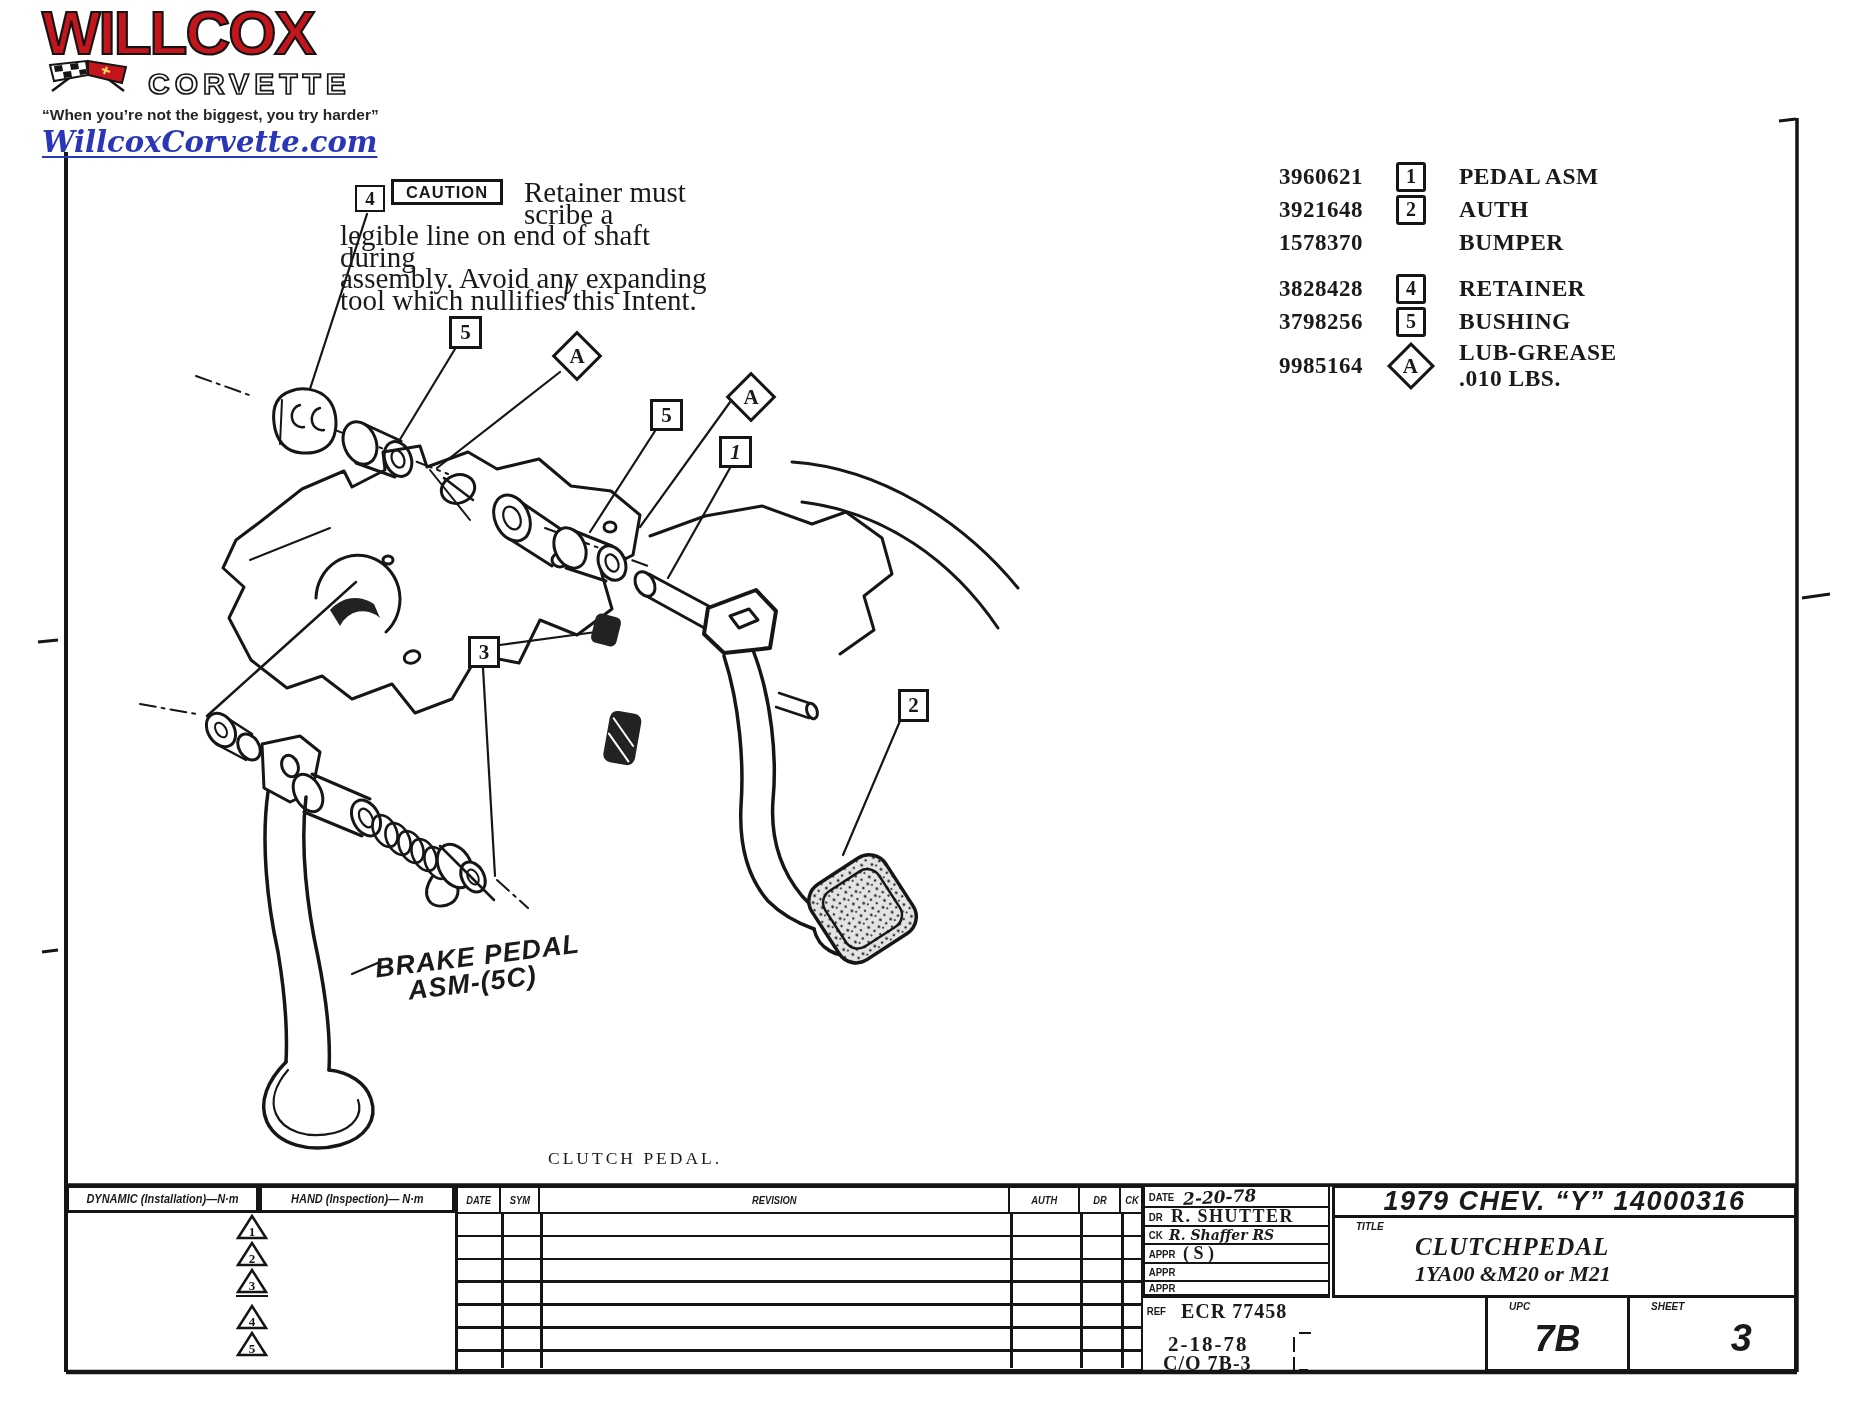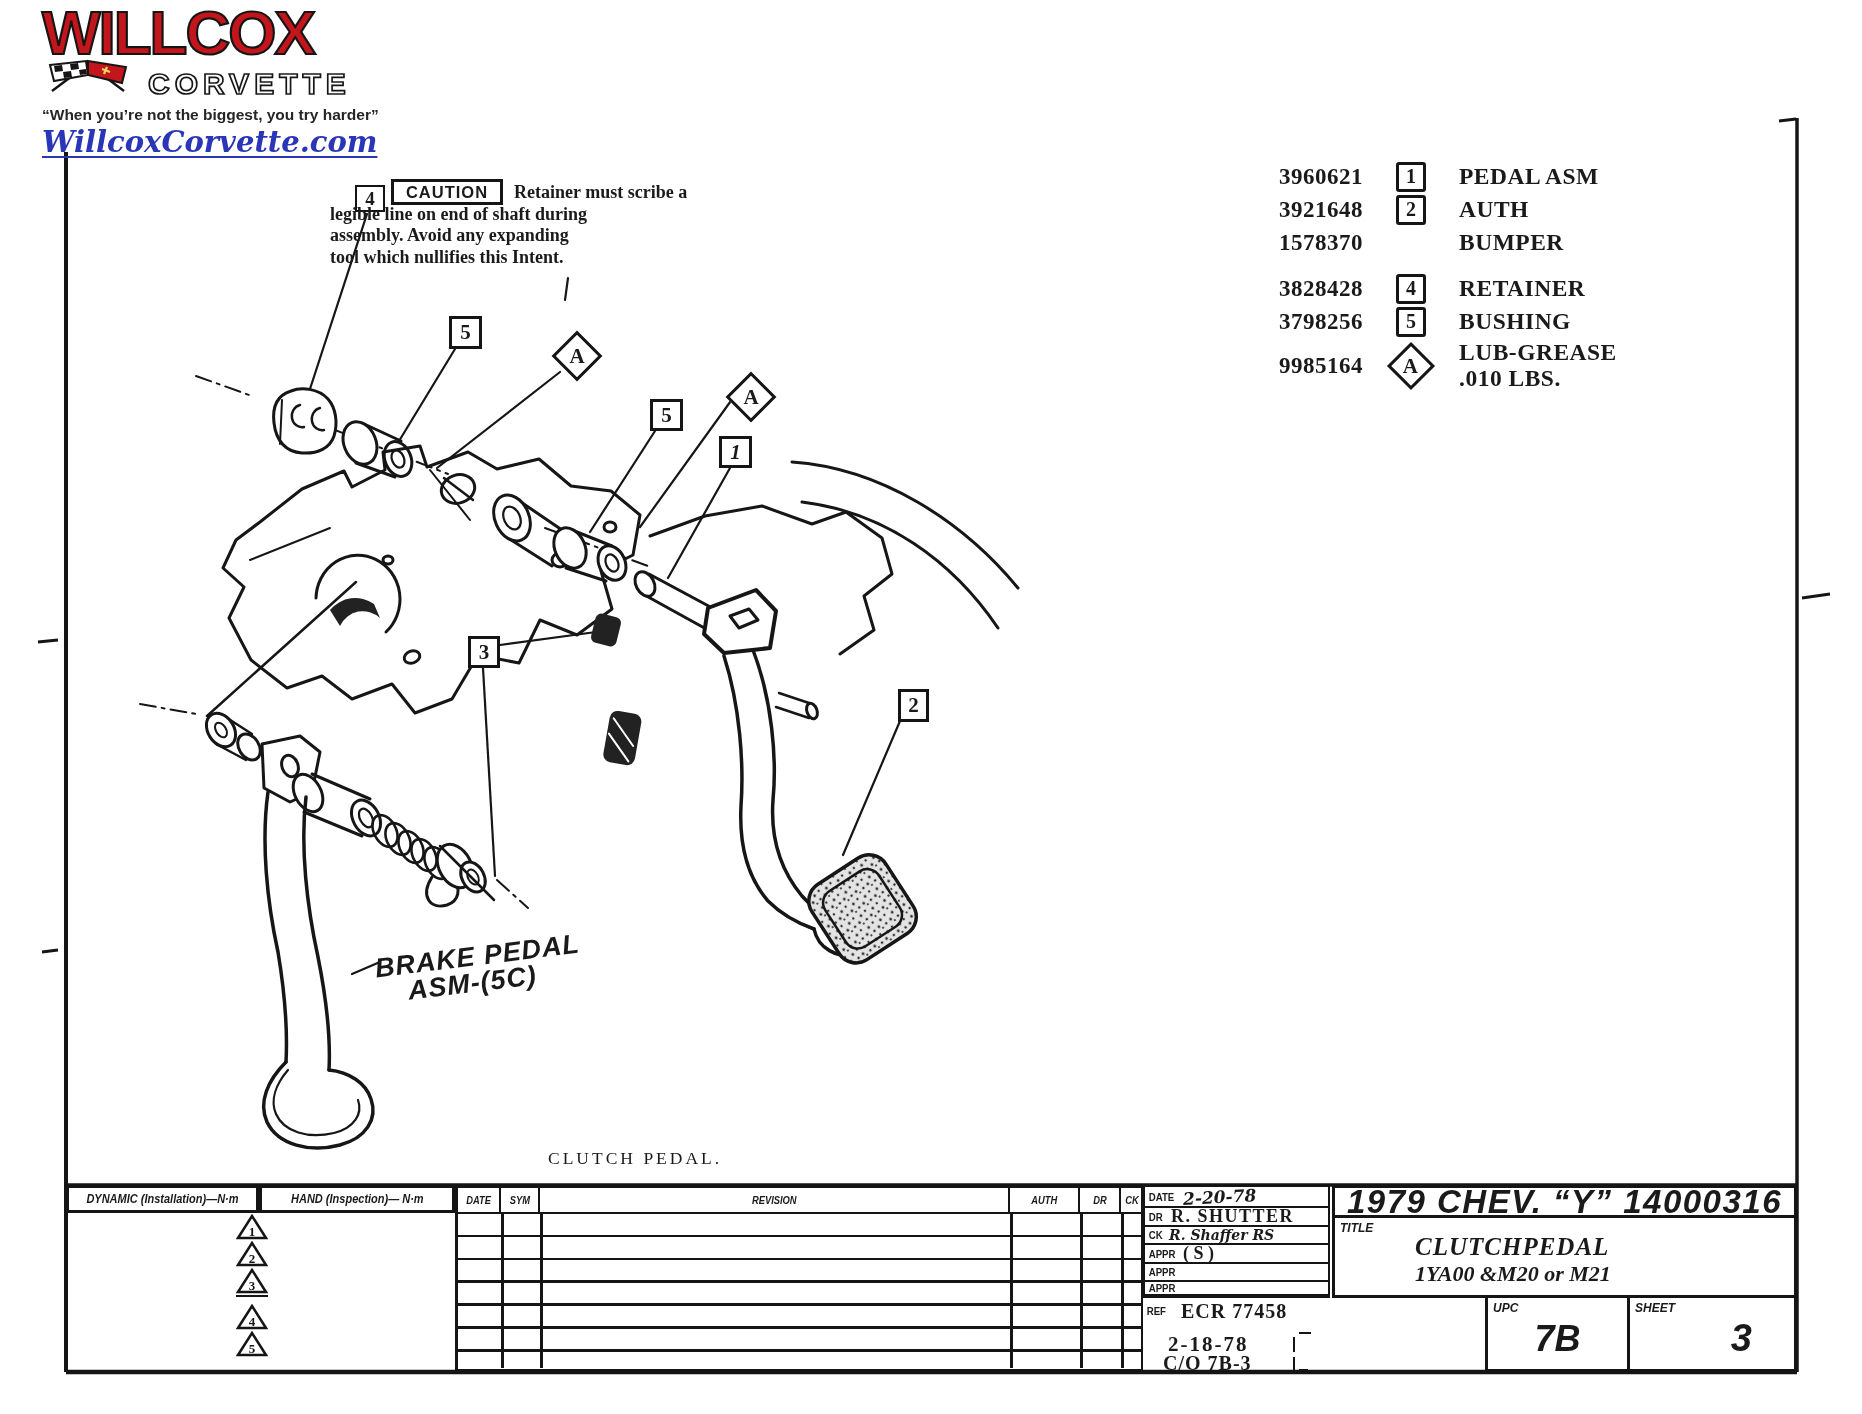--- a/index.html
+++ b/index.html
@@ -35,21 +35,21 @@
   .co, .caution-4 {
     position: absolute; background: #fff; border: 3px solid #151515;
     display: flex; align-items: center; justify-content: center;
     font-family: "Liberation Serif", serif; font-weight: 700; font-size: 21px;
   }
   .caution-label {
     position: absolute; left: 391px; top: 179px; width: 112px; height: 26px;
     border: 3.5px solid #151515; background: #fff; display: flex; align-items: center; justify-content: center;
     font-family: "Liberation Sans", sans-serif; font-weight: 800; font-size: 16.5px; letter-spacing: 1px;
   }
-  .caution-text { position: absolute; left: 330px; top: 182px; width: 372px; font-size: 18px; font-weight: 700; line-height: 21.5px; }
+  .caution-text { position: absolute; left: 340px; top: 182px; width: 372px; font-size: 29px; font-weight: 400; line-height: 21.5px; }
   .caution-text .l1 { padding-left: 184px; }
 
   
   .parts { position: absolute; left: 1255px; top: 160px; width: 570px; font-weight: 700; }
   .p-row { display: flex; align-items: center; height: 33px; }
   .p-row.gap { margin-top: 13px; }
   .p-row.tall { height: 56px; }
   .p-num { width: 108px; text-align: right; font-size: 23px; letter-spacing: 0.5px; }
   .p-call { width: 96px; display: flex; justify-content: center; align-items: center; }
   .p-box {
@@ -95,23 +95,23 @@
   .rev-body { position: relative; height: 154px;
     background-image: repeating-linear-gradient(to bottom, transparent 0 20.5px, #151515 20.5px 23px); }
   .rev-sep { position: absolute; top: 0; bottom: 0; width: 2.5px; background: #151515; }
 
   .apr { position: absolute; background: #fff; border: 2.5px solid #151515; display: flex; align-items: center; overflow: visible; }
   .apr .tb-label { font-size: 10.5px; width: 38px; padding-left: 4px; transform: scaleX(0.92); transform-origin: left; }
   .apr-val { font-weight: 700; }
   .hand { font-family: "DejaVu Serif", serif; font-style: italic; }
 
   .hdr1979 { left: 1332px; top: 1185px; width: 465px; height: 33px; display: flex; align-items: center; justify-content: center;
-    font-family: "Liberation Sans", sans-serif; font-weight: 900; font-size: 33px; letter-spacing: 1.5px; }
+    font-family: "Liberation Sans", sans-serif; font-weight: 900; font-size: 27px; letter-spacing: 1.5px; }
   .titlebox { left: 1332px; top: 1215px; width: 465px; height: 83px; }
-  .titlebox .tb-label, .upcbox .tb-label, .sheetbox .tb-label { position: absolute; left: 5px; top: 3px; font-size: 12px; }
+  .titlebox .tb-label, .upcbox .tb-label, .sheetbox .tb-label { position: absolute; left: 21px; top: 3px; font-size: 10px; }
   .title-lines { margin: 15px 0 0 80px; font-weight: 700; }
   .title-l1 { font-size: 25px; letter-spacing: 1px; }
   .title-l2 { font-size: 22px; }
   .upcbox { left: 1485px; top: 1295px; width: 145px; height: 77px; }
   .sheetbox { left: 1627px; top: 1295px; width: 170px; height: 77px; }
   .big-val { position: absolute; inset: 0; display: flex; align-items: center; justify-content: center;
     font-family: "Liberation Sans", sans-serif; font-weight: 900; font-size: 36px; padding-top: 10px; }
   .sheetbox .big-val { justify-content: flex-end; padding-right: 42px; font-size: 38px; }
   .ref-date { position: absolute; left: 1168px; top: 1332px; font-size: 21px; font-weight: 700; letter-spacing: 2px; }
   .ref-co   { position: absolute; left: 1163px; top: 1352px; font-size: 20px; font-weight: 700; letter-spacing: 1px; }

